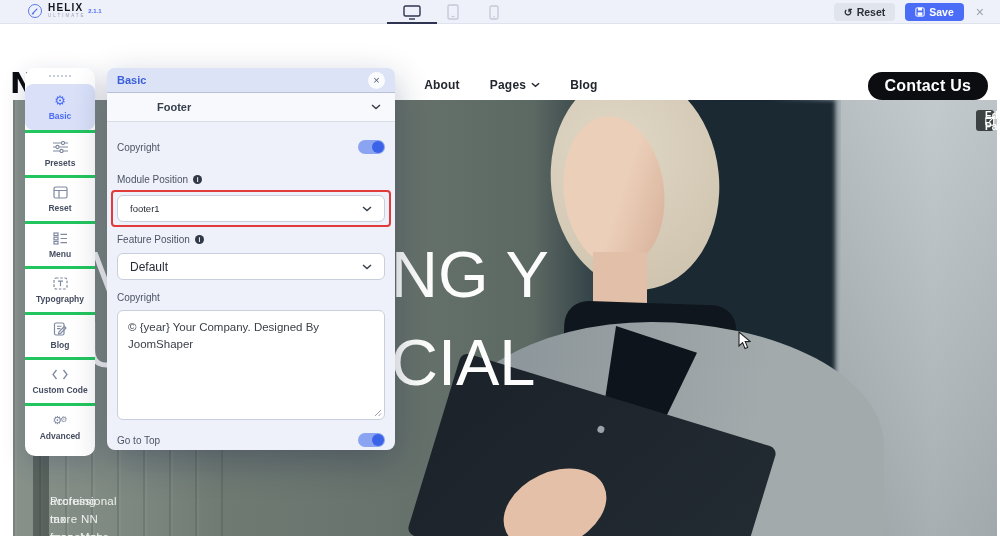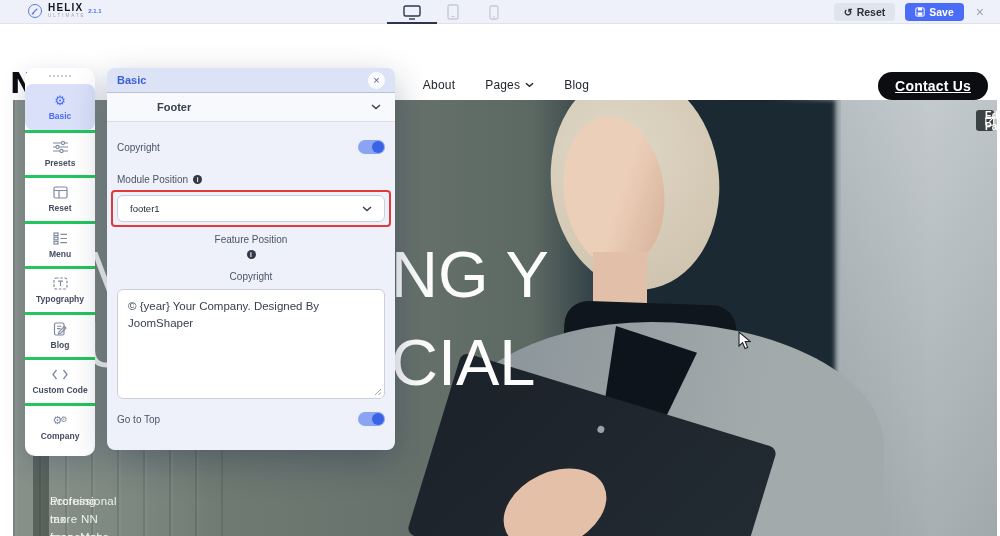--- a/index.html
+++ b/index.html
@@ -31,25 +31,25 @@
   .btn-reset { background:#e0e4ed; color:#2b3038; }
   .btn-save  { background:#4a6cf7; color:#ffffff; }
   .top-close { font-size:14px; color:#9aa1ad; cursor:pointer; line-height:1; padding:0 2px; }
 
   
   .site-nav { position:absolute; left:0; top:24px; width:1000px; height:76px; background:#ffffff; }
   .site-logo { position:absolute; left:10px; top:42px; font-family:"DejaVu Sans",sans-serif;
                font-size:29px; font-weight:800; letter-spacing:-2px; color:#0b0d11; }
   .site-logo .dot { position:absolute; right:-6px; top:3px; width:5px; height:5px; background:#0b0d11; }
   .nav-links { position:absolute; left:360px; top:54px; display:flex; gap:30px; align-items:center; }
-  .nav-link { font-size:12px; font-weight:400; color:#22262e; letter-spacing:.2px; cursor:pointer;
+  .nav-link { font-size:12px; font-weight:700; color:#22262e; letter-spacing:.2px; cursor:pointer;
               display:flex; align-items:center; gap:5px; }
   .contact-btn { position:absolute; right:12px; top:48px; height:28px; padding:9px 17px; border-radius:14px;
-                 background:#0b0d10; color:#fff; font-size:14px; font-weight:600;
-                 display:flex; align-items:center; cursor:pointer; letter-spacing:.2px;text-decoration:underline; }
+                 background:#0b0d10; color:#fff; font-size:16px; font-weight:600;
+                 display:flex; align-items:center; cursor:pointer; letter-spacing:.2px; }
 
   
   .hero { position:absolute; left:13px; top:100px; width:984px; height:436px; overflow:hidden;
           background:linear-gradient(90deg,#87918a 0px,#7d8881 120px,#6f7a73 210px,#68736d 370px,
                      #5c6862 520px,#37464a 575px,#1e2c37 625px,#17242f 755px,#55616a 795px,
                      #a8b1b5 828px,#b6bec2 920px,#aeb7bb 984px); }
   .hero * { position:absolute; }
   .flutes { left:0; top:0; width:210px; height:436px;
             background:repeating-linear-gradient(90deg, rgba(0,0,0,.10) 0 2px, rgba(255,255,255,.04) 2px 4px, transparent 4px 26px); }
   .col-gap { left:20px; top:0; width:16px; height:436px; background:rgba(22,32,28,.40); }
@@ -120,21 +120,21 @@
   .select.small-text { font-size:9.5px; }
   .select.normal-text { font-size:12px; }
   .annotated { position:relative; margin-top:10px; }
   .red-outline { position:absolute; left:-6px; top:-5px; right:-6px; bottom:-5px;
                  border:2px solid #e03a3a; border-radius:4px; pointer-events:none; }
   .ta-wrap { position:relative; margin-top:7px; }
   .panel textarea { width:100%; height:110px; background:#fff; border:1px solid #c9cfdd; border-radius:6px;
                     padding:8px 10px; font-family:"Liberation Sans",sans-serif; font-size:11.5px;
                     line-height:17px; color:#3a4149; resize:none; display:block; }
   .ta-grip { position:absolute; right:3px; bottom:3px; pointer-events:none; }
-  .mt8 { margin-top:8px; } .mt12 { margin-top:12px;flex-direction:column; } .mt14 { margin-top:20px; }
+  .mt8 { margin-top:8px; } .mt12 { margin-top:12px; } .mt14 { margin-top:20px; }
 
   
   .cursor { position:absolute; left:738px; top:331px; z-index:100; pointer-events:none; }
   svg { display:block; }
 </style>
 </head>
 <body>
 
 <div class="stage">
 
@@ -326,21 +326,21 @@
           </svg>
       </span>
       <span class="sb-label">Custom Code</span>
     </div>
 
     <div class="sb-item">
       <span class="sb-ico">
         <span style="font-size:11px;">⚙</span>
           <span style="font-size:8px; margin-left:-2px;">⚙</span>
       </span>
-      <span class="sb-label">Company</span>
+      <span class="sb-label">Advanced</span>
     </div>
   </div>
 
   <div class="panel">
     <div class="panel-header">
       <span class="panel-title">Basic</span>
       <span class="panel-close">×</span>
     </div>
 
     <div class="accordion-row">
@@ -372,20 +372,26 @@
             </svg>
         </div>
         <div class="red-outline"></div>
       </div>
 
       <div class="field-label mt12">
         <span>Feature Position</span>
         <i class="info-dot">i</i>
       </div>
 
+      <div class="select normal-text mt8">
+        <span>Default</span>
+        <svg width="10" height="6" viewBox="0 0 10 6">
+            <path d="M1 1 l4 3.5 L9 1" stroke="#39404d" stroke-width="1.5" fill="none"></path>
+          </svg>
+      </div>
 
       <div class="field-label mt12">
         <span>Copyright</span>
       </div>
 
       <div class="ta-wrap">
         <textarea style="">© {year} Your Company. Designed By JoomShaper</textarea>
         <svg class="ta-grip" width="8" height="8" viewBox="0 0 8 8">
             <path d="M7 1 L1 7 M7 4.5 L4.5 7" stroke="#9aa1ad" stroke-width="1"></path>
           </svg>

